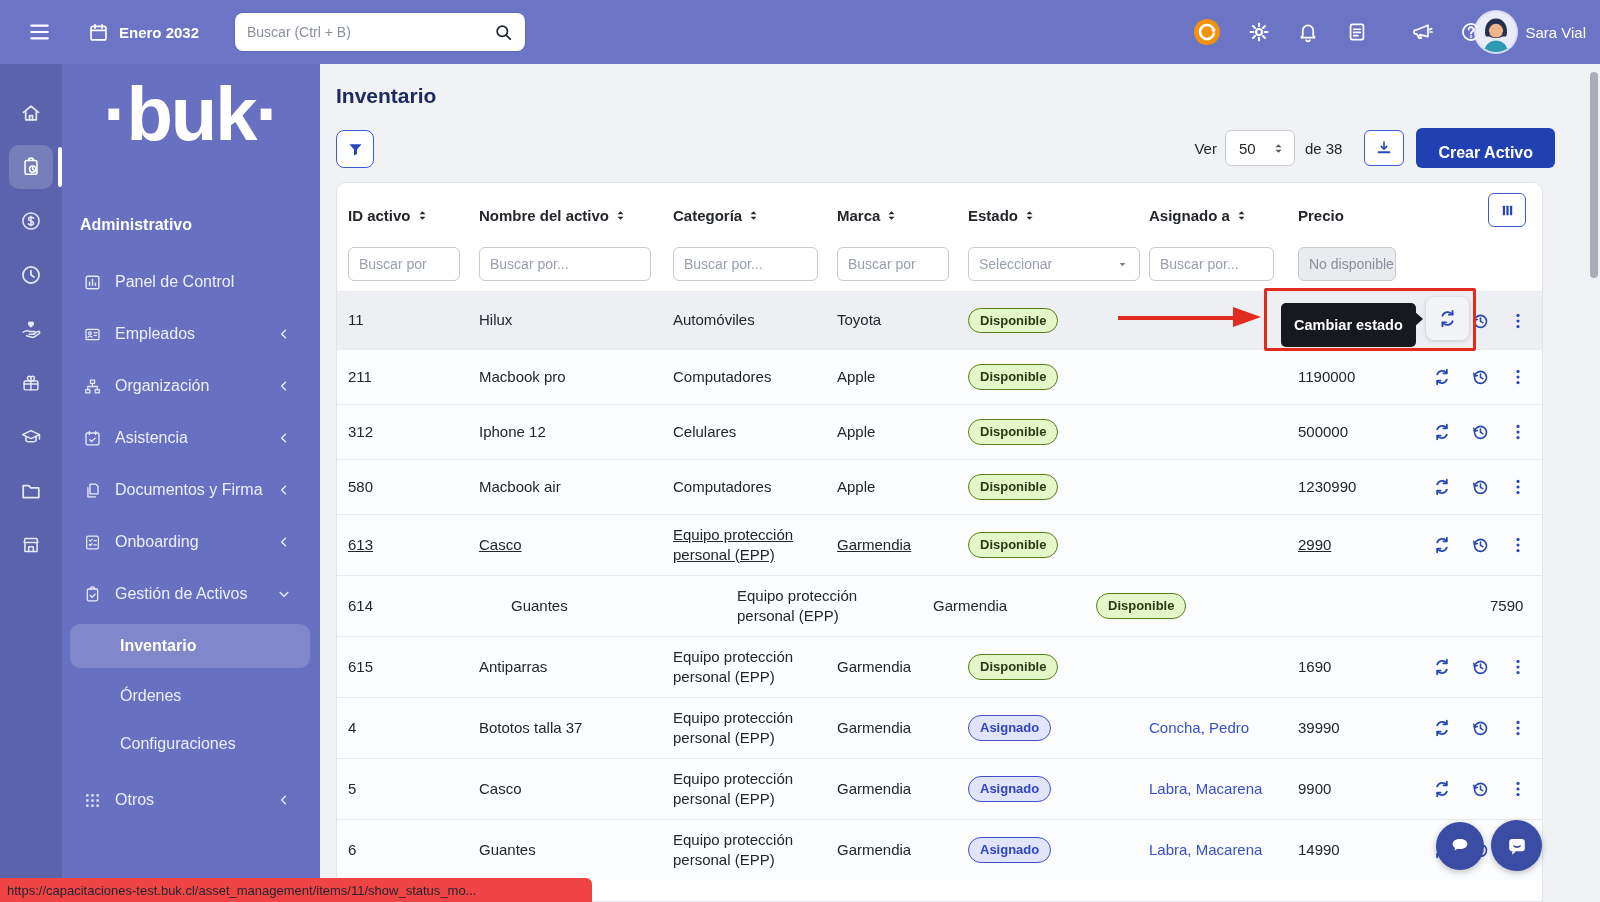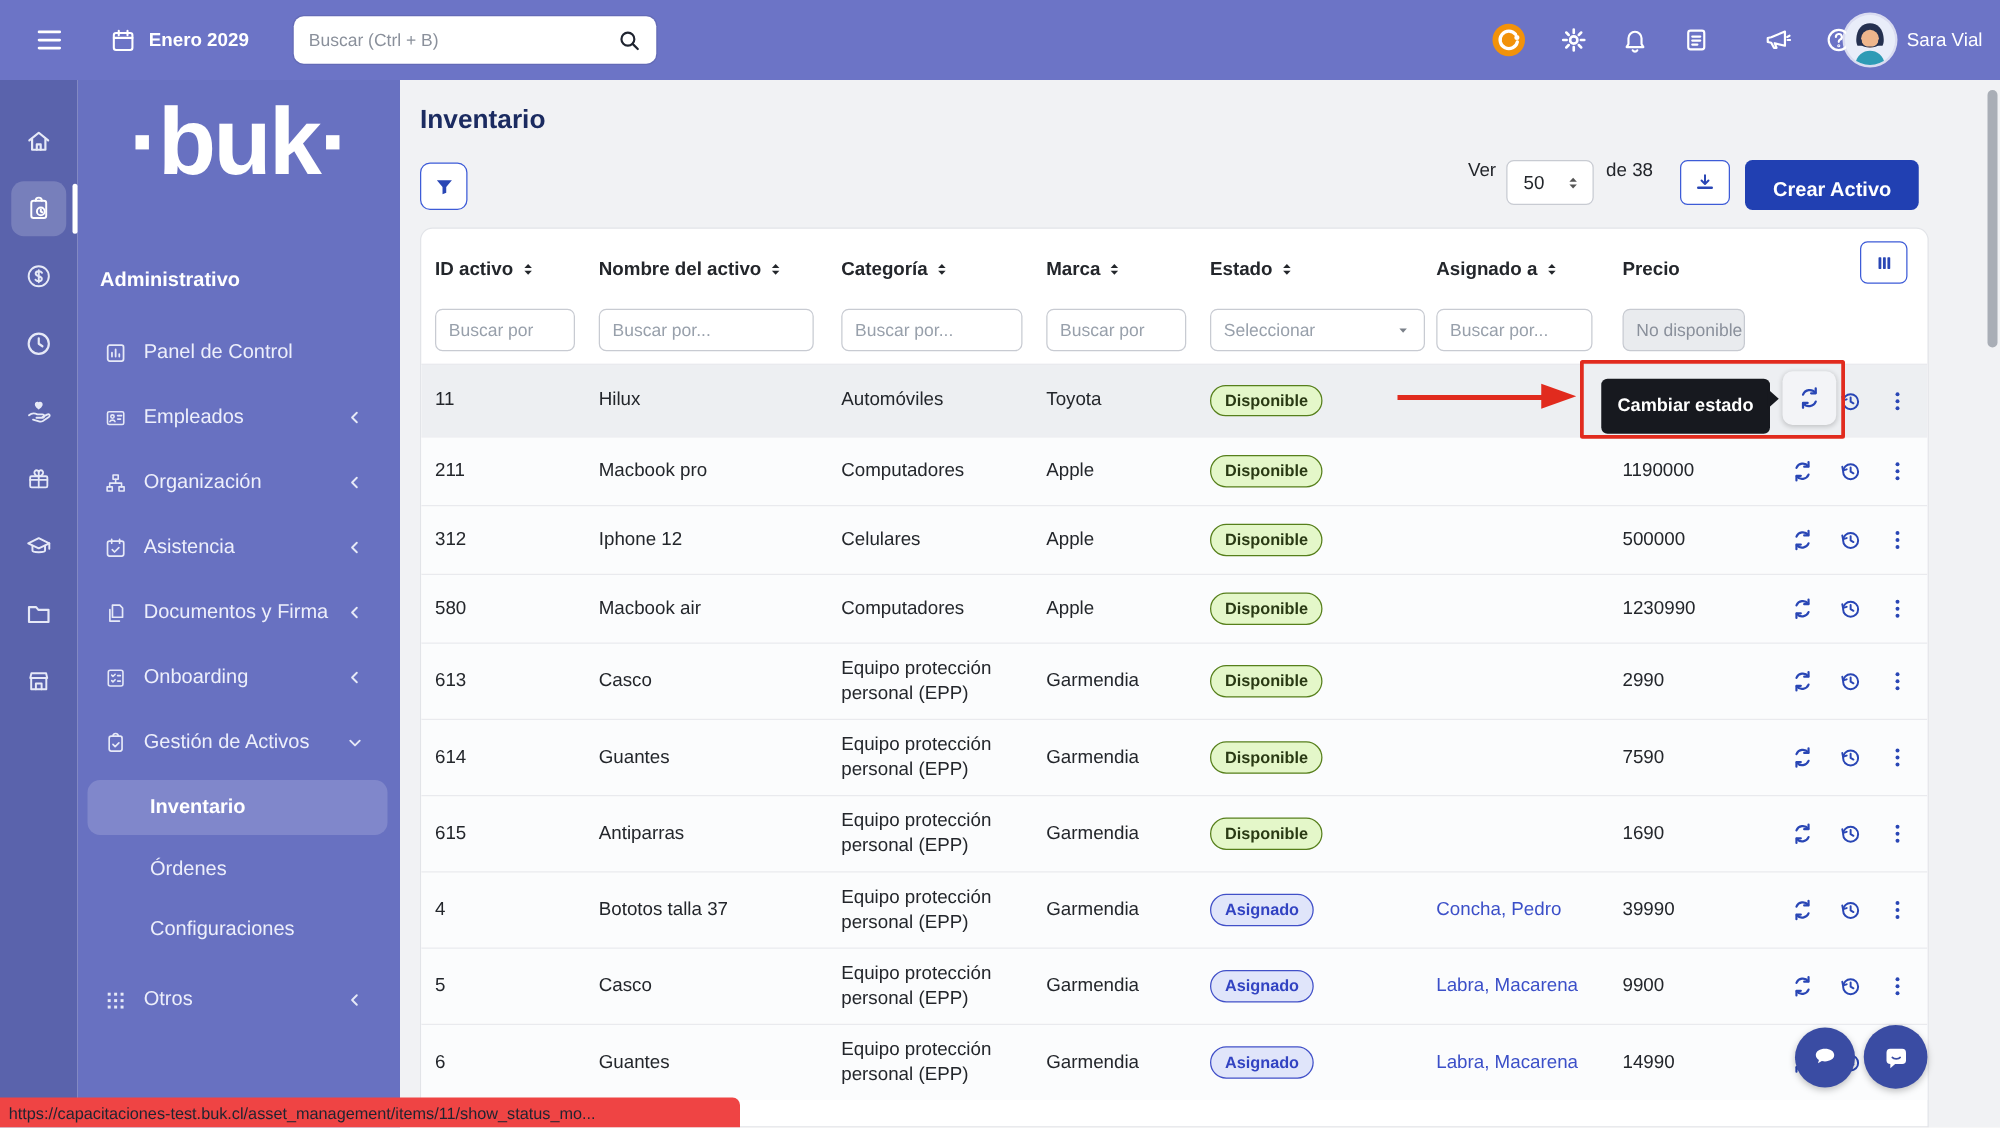--- a/index.html
+++ b/index.html
@@ -47,21 +47,21 @@
   .menu-item .chev{width:14px;height:14px;color:#E6E9F7}
   .menu-sub{height:48px;display:flex;align-items:center;padding-left:58px;font-size:16px;color:#EDEFFB;cursor:pointer}
   .menu-sub.active{height:44px;margin:4px 10px 4px 8px;padding-left:50px;border-radius:10px;background:rgba(255,255,255,.16);font-weight:bold;color:#fff}
   .menu-item.otros{margin-top:6px}
 
   
   .main{position:absolute;left:320px;top:64px;width:1280px;height:838px;background:var(--bg)}
   .page-title{position:absolute;left:16px;top:20px;font-size:21px;font-weight:bold;color:var(--navy)}
   .filter-btn{position:absolute;left:16px;top:66px;width:38px;height:38px;background:#fff;border:1px solid #3D5BD7;border-radius:8px;color:#2946B5;display:flex;align-items:center;justify-content:center;cursor:pointer}
   .filter-btn .ic{width:17px;height:17px}
-  .toolbar-right{position:absolute;top:64px;right:65px;height:40px;display:flex;align-items:flex-start}
+  .toolbar-right{position:absolute;top:64px;right:45px;height:40px;display:flex;align-items:center}
   .ver-lbl{font-size:15px;color:var(--ink);margin-right:8px}
   .pagesize{width:70px;height:36px;background:#fff;border:1px solid #C8CBD2;border-radius:6px;display:flex;align-items:center;padding:0 9px 0 13px;font-size:15px;color:var(--ink);cursor:pointer}
   .pagesize .val{flex:1}
   .pagesize .ic{width:13px;height:13px;color:#555}
   .of-lbl{font-size:15px;color:var(--ink);margin:0 22px 0 10px}
   .dl-btn{width:40px;height:36px;background:#fff;border:1px solid #3D5BD7;border-radius:6px;color:#2946B5;display:flex;align-items:center;justify-content:center;margin-right:12px;cursor:pointer}
   .dl-btn .ic{width:18px;height:18px}
   .create-btn{height:40px;padding:16px 22px;background:var(--blue-dark);border:none;border-radius:6px;color:#fff;font-size:16px;font-weight:bold;font-family:inherit;cursor:pointer}
 
   
@@ -113,21 +113,21 @@
         <path d="M3 5h18M3 12h18M3 19h18"></path>
       </svg>
     </span>
   <div class="period">
     <span class="ic">
         <svg viewBox="0 0 24 24" fill="none" stroke="currentColor" stroke-width="1.9" stroke-linecap="round" stroke-linejoin="round">
           <rect x="3.5" y="5" width="17" height="15.5" rx="2"></rect>
           <path d="M8 3v4M16 3v4M3.5 9.5h17"></path>
         </svg>
       </span>
-    <span>Enero 2029</span>
+    <span>Enero 2032</span>
   </div>
   <div class="search">
     <input placeholder="Buscar (Ctrl + B)" style="">
     <span class="ic">
         <svg viewBox="0 0 24 24" fill="none" stroke="currentColor" stroke-width="2.2" stroke-linecap="round" stroke-linejoin="round">
           <circle cx="10.5" cy="10.5" r="6.5"></circle>
           <path d="M15.3 15.3 20.5 20.5"></path>
         </svg>
       </span>
   </div>
@@ -650,21 +650,21 @@
             </span>
             <span class="ic">
               <svg viewBox="0 0 24 24" fill="currentColor">
                 <circle cx="12" cy="5.3" r="1.9"></circle>
                 <circle cx="12" cy="12" r="1.9"></circle>
                 <circle cx="12" cy="18.7" r="1.9"></circle>
               </svg>
             </span>
           </div>
         </div>
-        <div class="tgrid trow" style="min-height: 61px;">
+        <div class="tgrid trow" style="min-height: 61px; text-decoration: underline;">
           <div class="cell">613</div>
           <div class="cell">Casco</div>
           <div class="cell">Equipo protección personal (EPP)</div>
           <div class="cell">Garmendia</div>
           <div class="cell"><span class="badge green">Disponible</span></div>
           <div class="cell"></div>
           <div class="cell">2990</div>
           <div class="actions">
             <span class="ic">
               <svg viewBox="0 0 24 24" fill="none" stroke="currentColor" stroke-width="2.1" stroke-linecap="round" stroke-linejoin="round">
@@ -683,21 +683,21 @@
             </span>
             <span class="ic">
               <svg viewBox="0 0 24 24" fill="currentColor">
                 <circle cx="12" cy="5.3" r="1.9"></circle>
                 <circle cx="12" cy="12" r="1.9"></circle>
                 <circle cx="12" cy="18.7" r="1.9"></circle>
               </svg>
             </span>
           </div>
         </div>
-        <div class="tgrid trow" style="min-height: 61px;">
+        <div class="tgrid trow" style="min-height: 61px; gap: 32px;">
           <div class="cell">614</div>
           <div class="cell">Guantes</div>
           <div class="cell">Equipo protección personal (EPP)</div>
           <div class="cell">Garmendia</div>
           <div class="cell"><span class="badge green">Disponible</span></div>
           <div class="cell"></div>
           <div class="cell">7590</div>
           <div class="actions">
             <span class="ic">
               <svg viewBox="0 0 24 24" fill="none" stroke="currentColor" stroke-width="2.1" stroke-linecap="round" stroke-linejoin="round">

